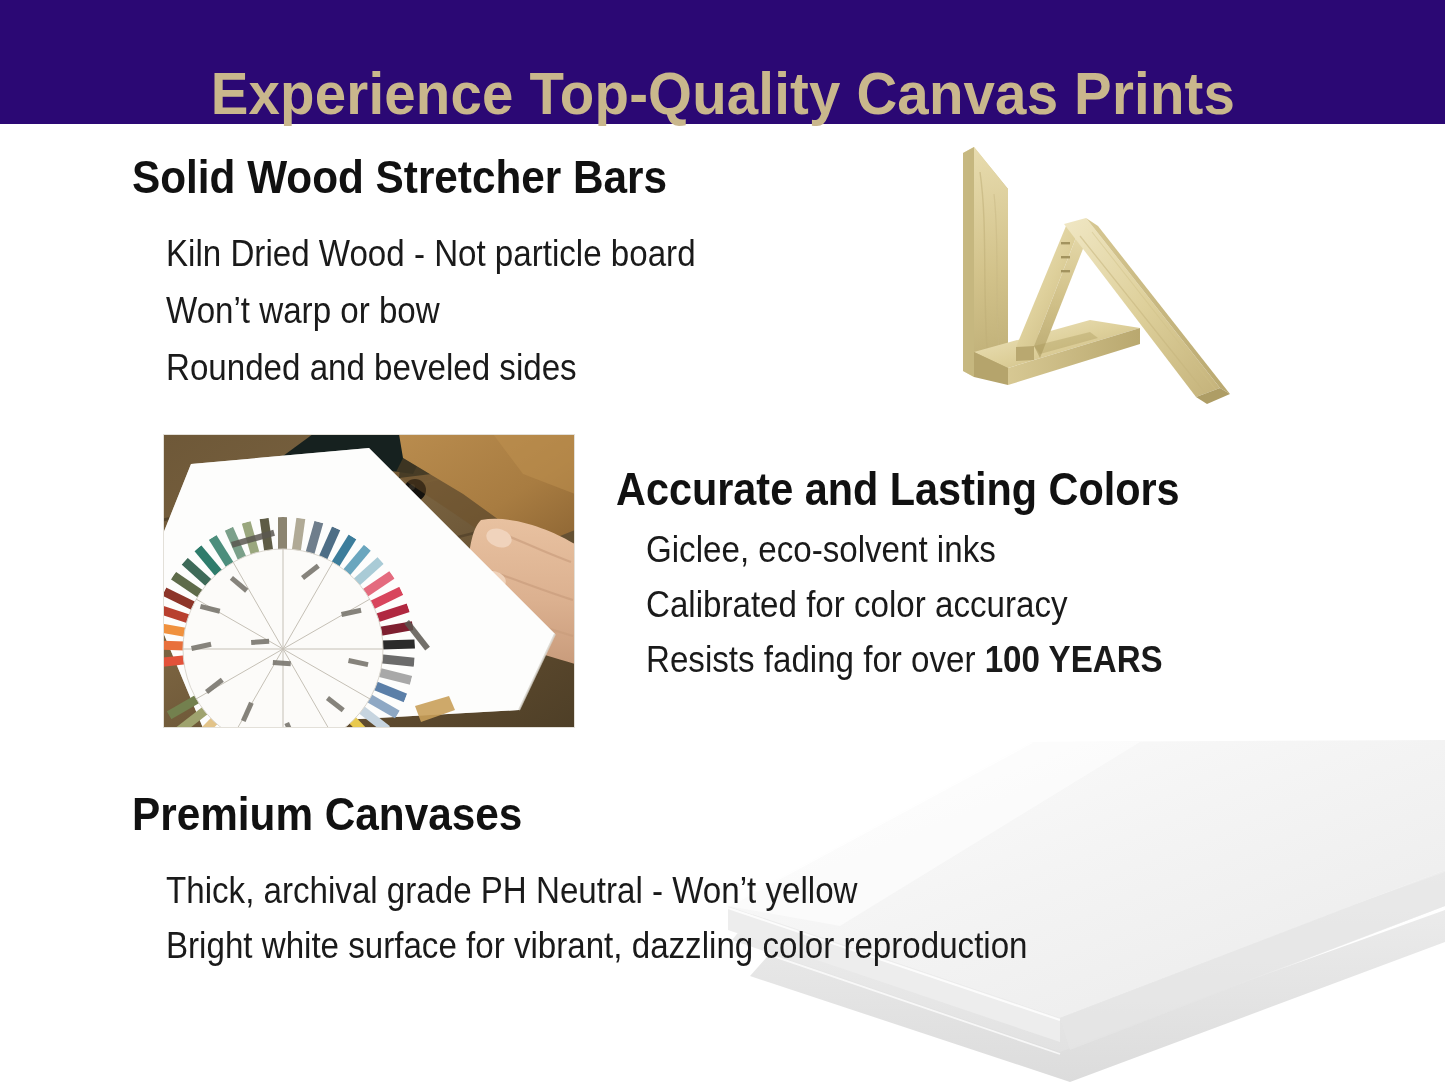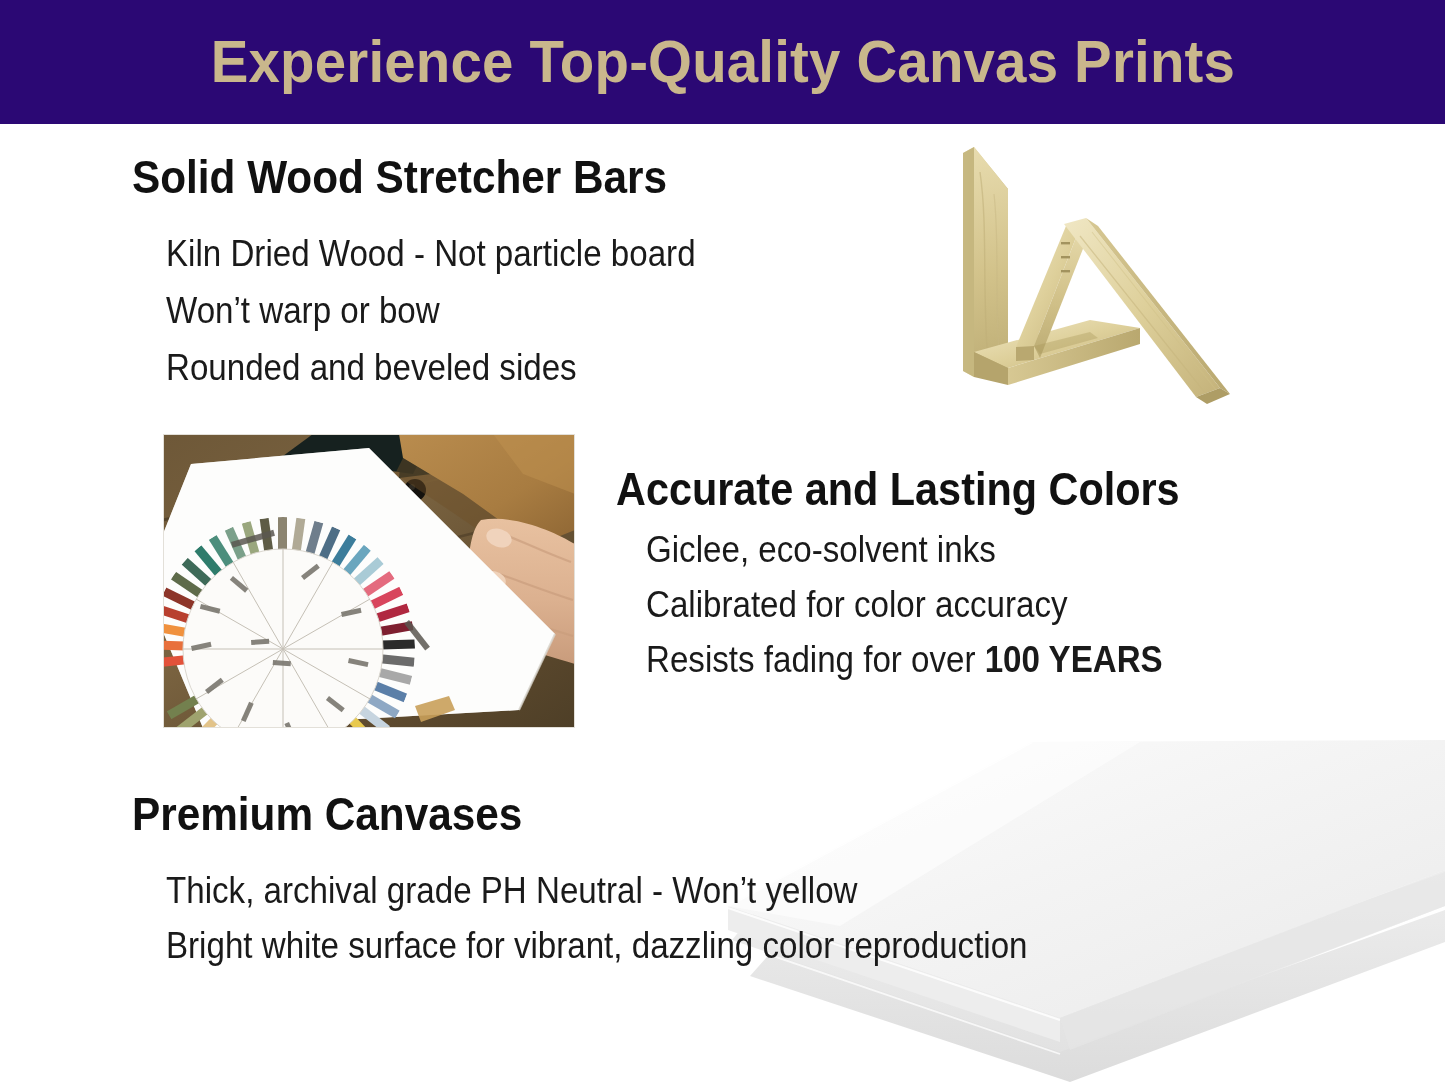--- a/index.html
+++ b/index.html
@@ -20,21 +20,21 @@
 
   
   .banner {
     position: absolute;
     left: 0;
     top: 0;
     width: 1445px;
     height: 124px;
     background: #2B0874;
     display: flex;
-    align-items: center;
+    align-items: flex-end;
     justify-content: center;
   }
   .banner-title {
     color: #C9B78C;
     font-family: "Liberation Sans", sans-serif;
     font-weight: bold;
     font-size: 60px;
     letter-spacing: 0.2px;
     transform: scaleX(0.94);
     transform-origin: center;

